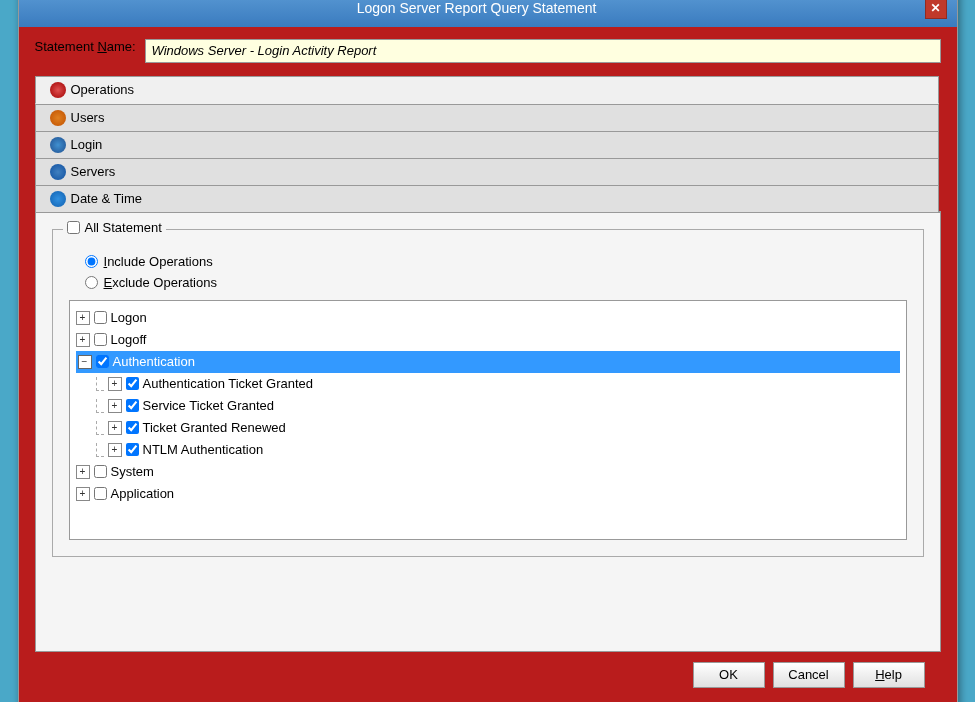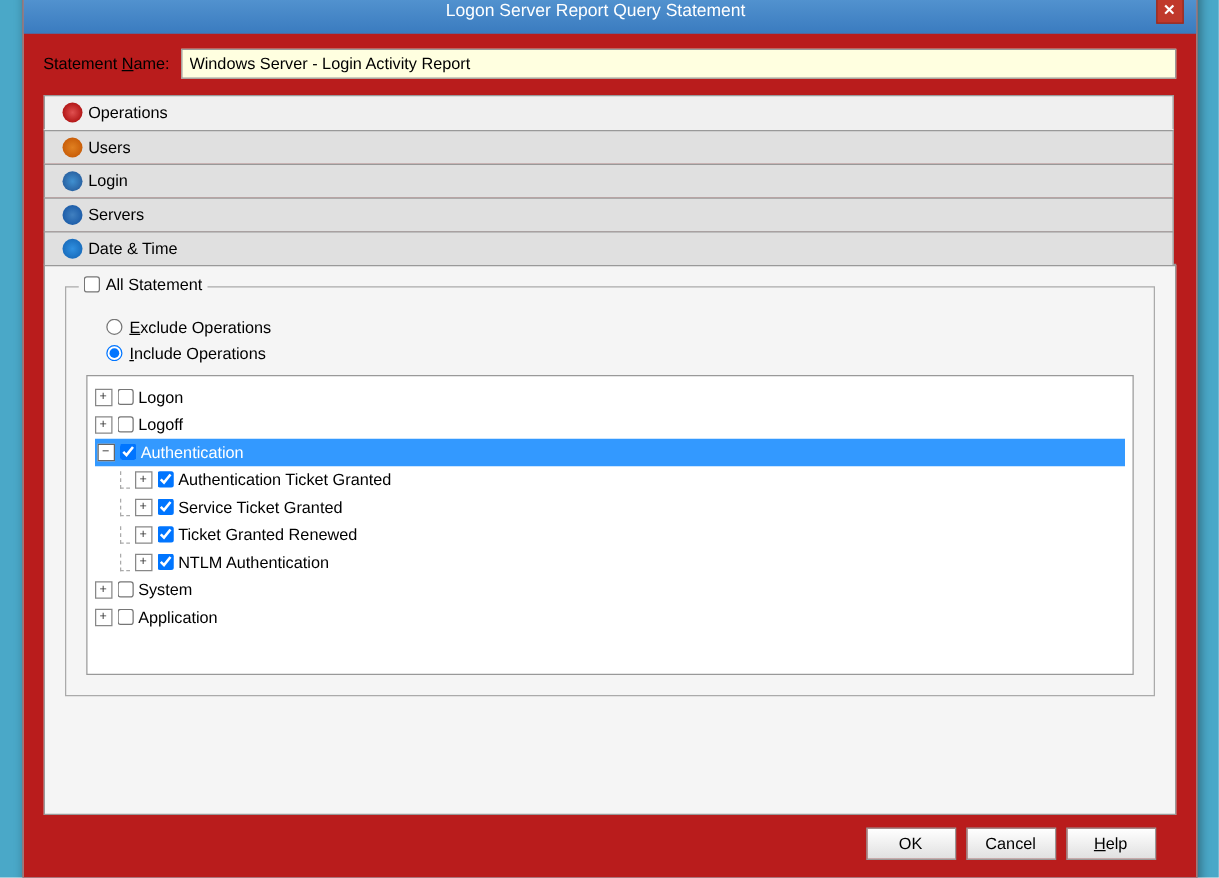--- a/index.html
+++ b/index.html
@@ -46,35 +46,36 @@
       justify-content: center;
       cursor: pointer;
       font-size: 12px;
       font-weight: bold;
     }
     .dialog-body {
       padding: 12px 16px 16px;
     }
     .statement-row {
       display: flex;
-      align-items: center;
+      align-items: flex-start;
       margin-bottom: 12px;
     }
     .statement-label {
       width: 110px;
       font-size: 13px;
     }
     .statement-label u { text-decoration: underline; }
     .statement-input {
       flex: 1;
       background: #ffffe0;
       border: 1px solid #999;
       padding: 3px 6px;
       font-size: 13px;
       height: 24px;
+      font-style: italic;
     }
     .tabs {
       display: flex;
       border-bottom: 1px solid #999;
       margin-bottom: 0;
       flex-direction: column;
     }
     .tab {
       padding: 5px 14px;
       border: 1px solid #999;
@@ -241,26 +242,26 @@
 
     <div class="content-panel">
       <div class="fieldset-group">
         <div class="fieldset-legend">
           <input type="checkbox" style="">
           <span>All Statement</span>
         </div>
 
         <div class="radio-group">
           <div class="radio-item">
+            <input type="radio" name="op-filter" checked="" style="">
+            <label><u>I</u>nclude Operations</label>
+          </div>
+          <div class="radio-item">
             <input type="radio" name="op-filter" style="">
             <label><u>E</u>xclude Operations</label>
-          </div>
-          <div class="radio-item">
-            <input type="radio" name="op-filter" checked="" style="">
-            <label><u>I</u>nclude Operations</label>
           </div>
         </div>
 
         <div class="tree-container">
 
           <div class="tree-item">
             <span class="expand-btn">+</span>
             <input type="checkbox" class="tree-checkbox" style="">
             <span>Logon</span>
           </div>

